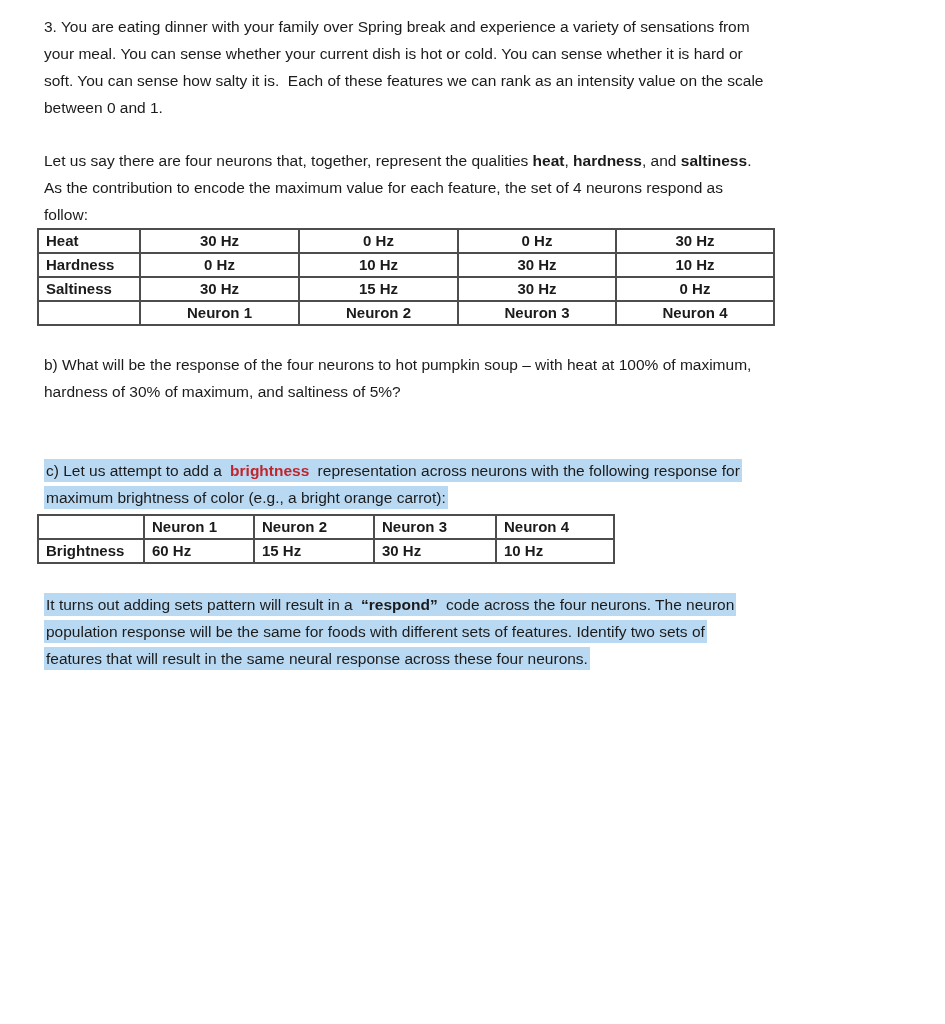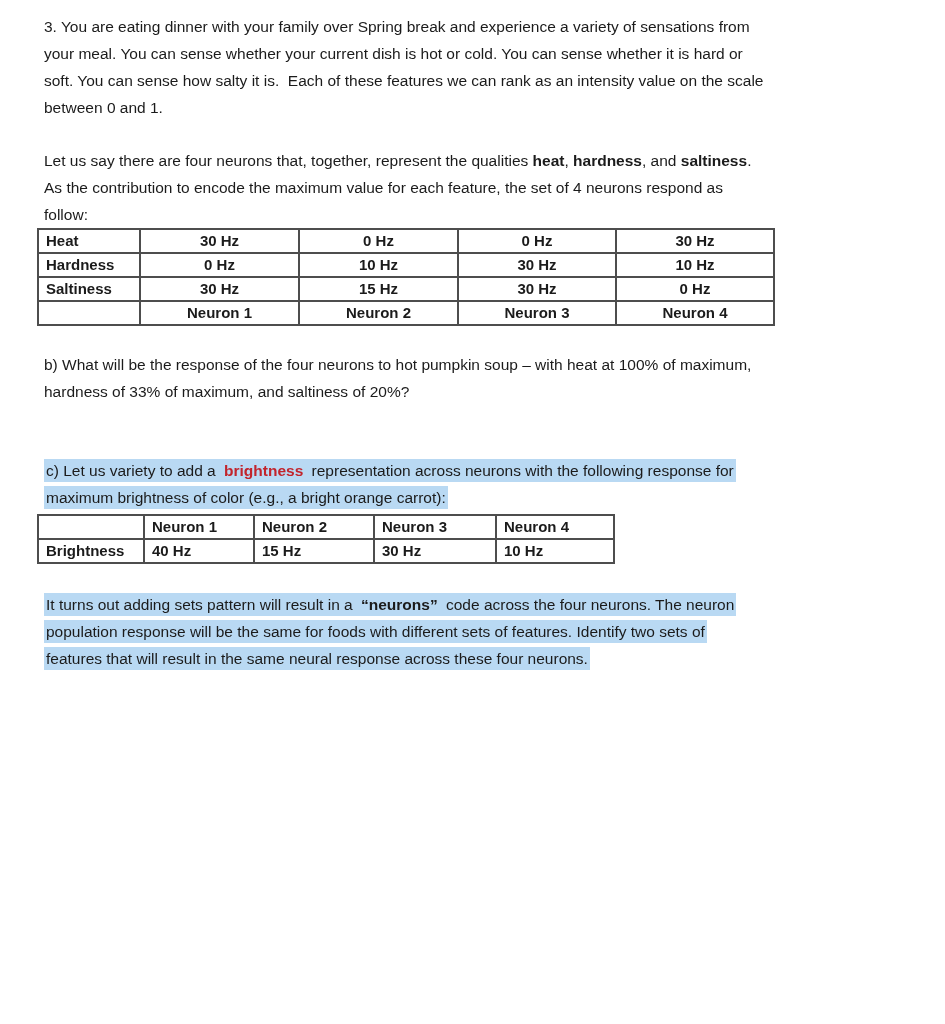--- a/index.html
+++ b/index.html
@@ -114,48 +114,48 @@
           <td>Neuron 2</td>
           <td>Neuron 3</td>
           <td>Neuron 4</td>
         </tr>
       </tbody>
   </table>
 
 
 
   <p class="para mb-lg">b) What will be the response of the four neurons to hot pumpkin soup – with heat at 100% of maximum,
-hardness of 33% of maximum, and saltiness of 20%?</p>
+hardness of 30% of maximum, and saltiness of 5%?</p>
 
-  <p class="para mb-sm hl-para"><span class="seg">c) Let us variety to add a </span><span class="seg redbold">brightness</span><span class="seg"> representation across neurons with the following response for
+  <p class="para mb-sm hl-para"><span class="seg">c) Let us attempt to add a </span><span class="seg redbold">brightness</span><span class="seg"> representation across neurons with the following response for
 maximum brightness of color (e.g., a bright orange carrot):</span></p>
 
   <table class="tbl tbl-brightness">
     <colgroup>
       <col style="width:106px">
         <col style="width:110px">
         <col style="width:120px">
         <col style="width:122px">
         <col style="width:118px">
     </colgroup>
     <tbody>
         <tr>
           <td></td>
           <td>Neuron 1</td>
           <td>Neuron 2</td>
           <td>Neuron 3</td>
           <td>Neuron 4</td>
         </tr>
         <tr>
           <td>Brightness</td>
-          <td>40 Hz</td>
+          <td>60 Hz</td>
           <td>15 Hz</td>
           <td>30 Hz</td>
           <td>10 Hz</td>
         </tr>
       </tbody>
   </table>
 
-  <p class="para hl-para"><span class="seg">It turns out adding sets pattern will result in a </span><span class="seg bold">“neurons”</span><span class="seg"> code across the four neurons. The neuron
+  <p class="para hl-para"><span class="seg">It turns out adding sets pattern will result in a </span><span class="seg bold">“respond”</span><span class="seg"> code across the four neurons. The neuron
 population response will be the same for foods with different sets of features. Identify two sets of
 features that will result in the same neural response across these four neurons.</span></p>
 
 </div>
 
 </body></html>

